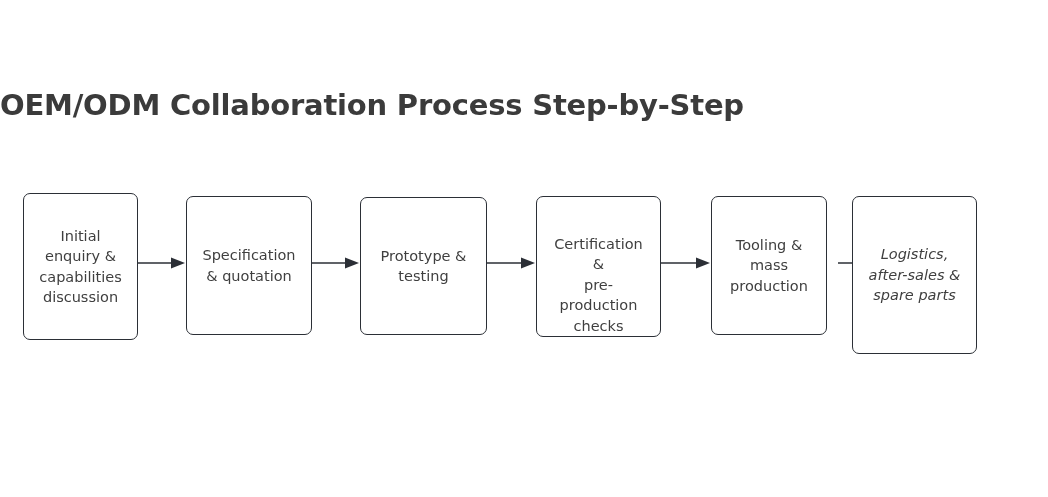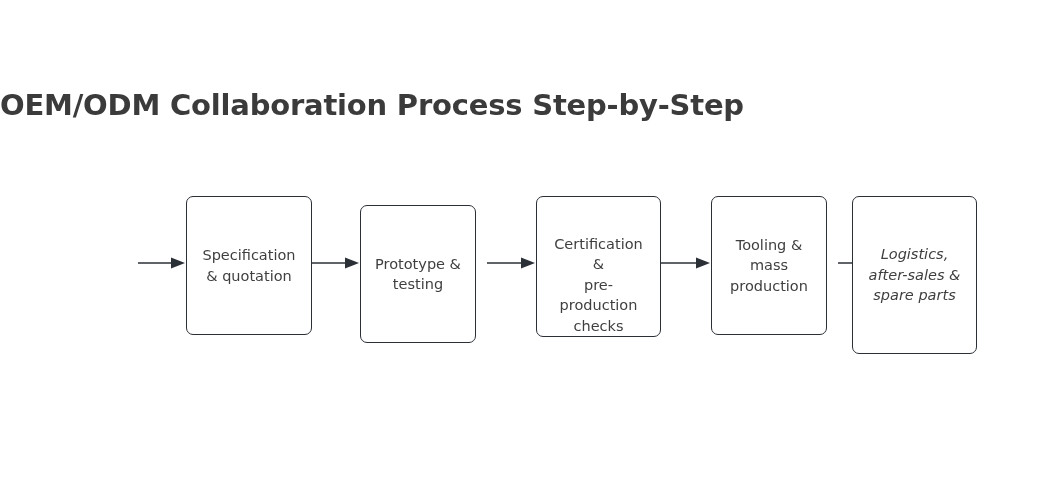--- a/index.html
+++ b/index.html
@@ -53,21 +53,21 @@
     font-size: 14.5px;
     line-height: 20.5px;
     color: #3f3f3f;
     white-space: pre-line;
     padding: 0 6px;
   }
 
   
   #node-1 { left: 23px;  top: 3px;  width: 115px; height: 147px; }
   #node-2 { left: 186px; top: 6px;  width: 126px; height: 139px; }
-  #node-3 { left: 360px; top: 15px;  width: 116px; height: 138px; }
+  #node-3 { left: 360px; top: 7px;  width: 127px; height: 138px; }
   #node-4 { left: 536px; top: 6px;  width: 125px; height: 141px; align-items: flex-end; }
   #node-5 { left: 711px; top: 6px;  width: 116px; height: 139px; }
   #node-6 { left: 852px; top: 6px;  width: 125px; height: 158px; font-style: italic; }
 
   .connector {
     position: absolute;
     top: 65px;
     height: 14px;
     overflow: visible;
   }
@@ -77,20 +77,26 @@
   #conn-4 { left: 661px; width: 50px; }
   #conn-5 { left: 838px; width: 48px; }
 </style>
 </head>
 <body>
 
 <div id="diagram-title">OEM/ODM Collaboration Process Step-by-Step</div>
 
 <div id="flow-row">
 
+  <div class="node" id="node-1">
+    <span class="node-label">Initial
+enquiry &amp;
+capabilities
+discussion</span>
+  </div>
 
   <div class="connector" id="conn-1">
     <svg width="48" height="14" viewBox="0 0 48 14">
       <line x1="0" y1="7" x2="35" y2="7" stroke="#2b2f36" stroke-width="1.6"></line>
       <polygon points="33,1.5 47,7 33,12.5" fill="#2b2f36"></polygon>
     </svg>
   </div>
 
   <div class="node" id="node-2">
     <span class="node-label">Specification

